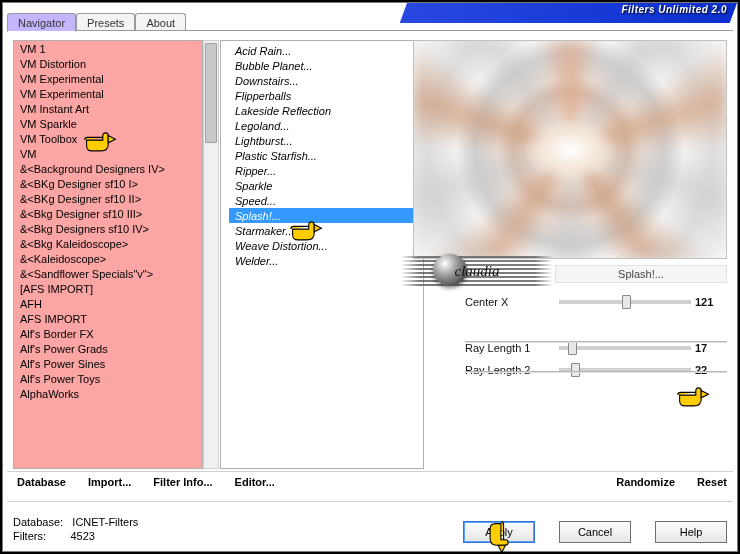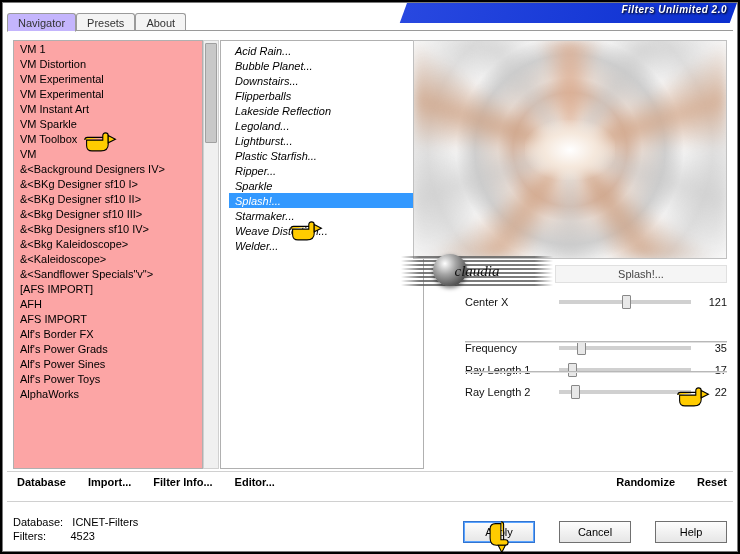--- a/index.html
+++ b/index.html
@@ -133,21 +133,21 @@
   }
 
   
   .params {
     position: absolute; top: 288px; left: 462px; right: 10px; bottom: 82px;
   }
   .param-row {
     display: flex; align-items: center; height: 22px;
   }
   .param-row .plabel { flex: 0 0 90px; color: #111; }
-  .param-row .pval { width: 32px; text-align: right; color: #111; }
+  .param-row .pval { width: 32px; text-align: left; color: #111; font-weight: bold; }
   .param-row .pslider {
     flex: 1; height: 4px; background: #d0d0d0; position: relative; margin: 0 4px;
   }
   .pslider .pthumb {
     position: absolute; top: -5px; width: 9px; height: 14px;
     background: #e8e8e8; border: 1px solid #888; border-radius: 1px;
   }
   .param-gap { height: 24px; }
   
   .hrule {
@@ -269,20 +269,21 @@
       <div class="list-item">Acid Rain...</div>
       <div class="list-item">Bubble Planet...</div>
       <div class="list-item">Downstairs...</div>
       <div class="list-item">Flipperballs</div>
       <div class="list-item">Lakeside Reflection</div>
       <div class="list-item">Legoland...</div>
       <div class="list-item">Lightburst...</div>
       <div class="list-item">Plastic Starfish...</div>
       <div class="list-item">Ripper...</div>
       <div class="list-item">Sparkle</div>
+      <div class="list-item">Speed...</div>
       <div class="list-item selected">Splash!...</div>
       <div class="list-item">Starmaker...</div>
       <div class="list-item">Weave Distortion...</div>
       <div class="list-item">Welder...</div>
     </div>
 
   <div class="preview">
     <div class="preview-rays"></div>
     <div class="center-glow"></div>
   </div>
@@ -293,27 +294,20 @@
 
   <div class="params" id="params">
       <div class="param-row">
         <div class="plabel">Center X</div>
         <div class="pslider">
           <div class="pthumb" style="left: 48%;"></div>
         </div>
         <div class="pval">121</div>
       </div>
       <div class="param-gap"></div>
-      <div class="param-row">
-        <div class="plabel">Frequency</div>
-        <div class="pslider">
-          <div class="pthumb" style="left: 14%;"></div>
-        </div>
-        <div class="pval">35</div>
-      </div>
       <div class="param-row">
         <div class="plabel">Ray Length 1</div>
         <div class="pslider">
           <div class="pthumb" style="left: 7%;"></div>
         </div>
         <div class="pval">17</div>
       </div>
       <div class="param-row">
         <div class="plabel">Ray Length 2</div>
         <div class="pslider">

